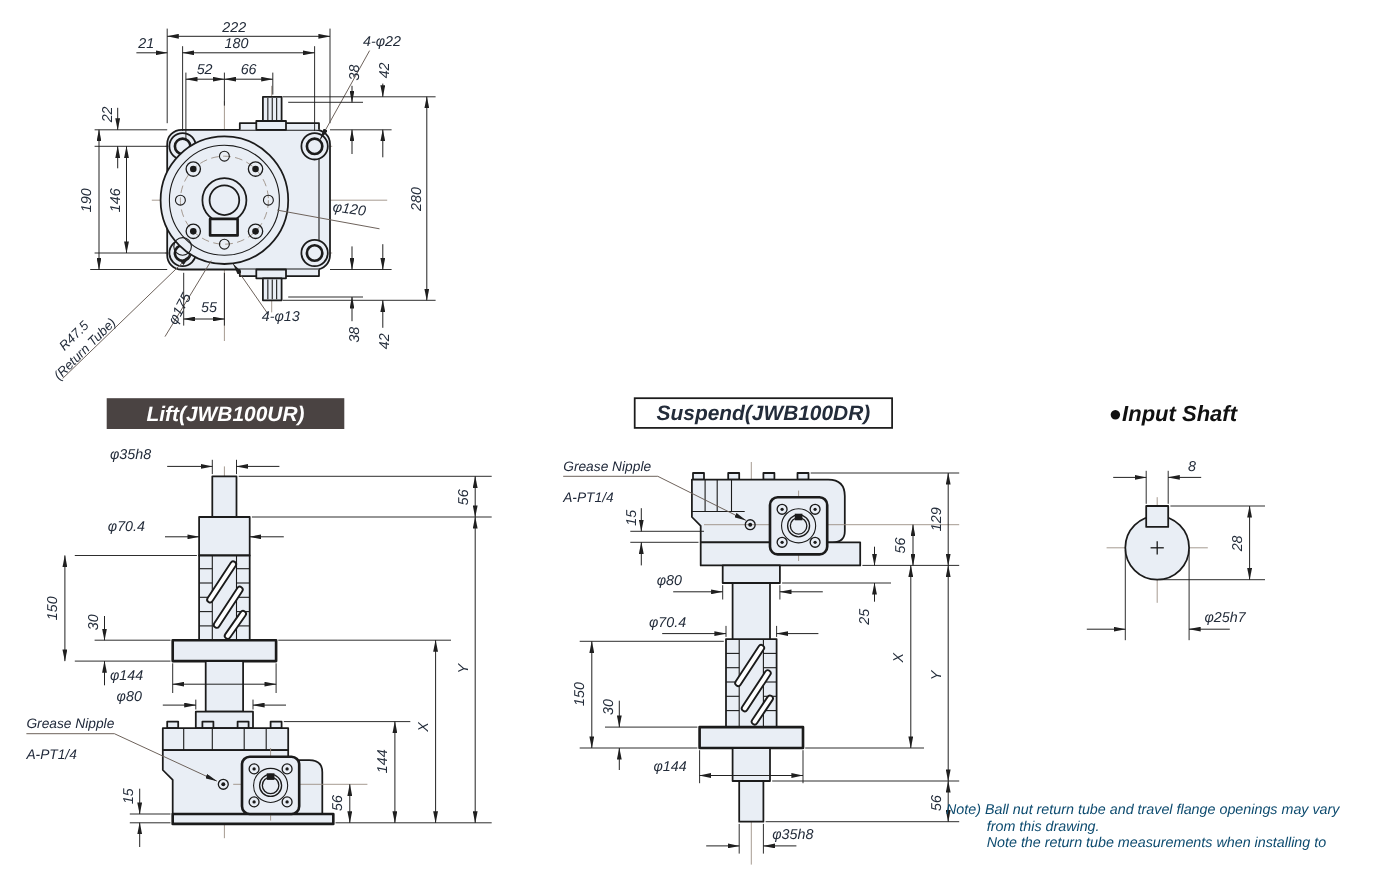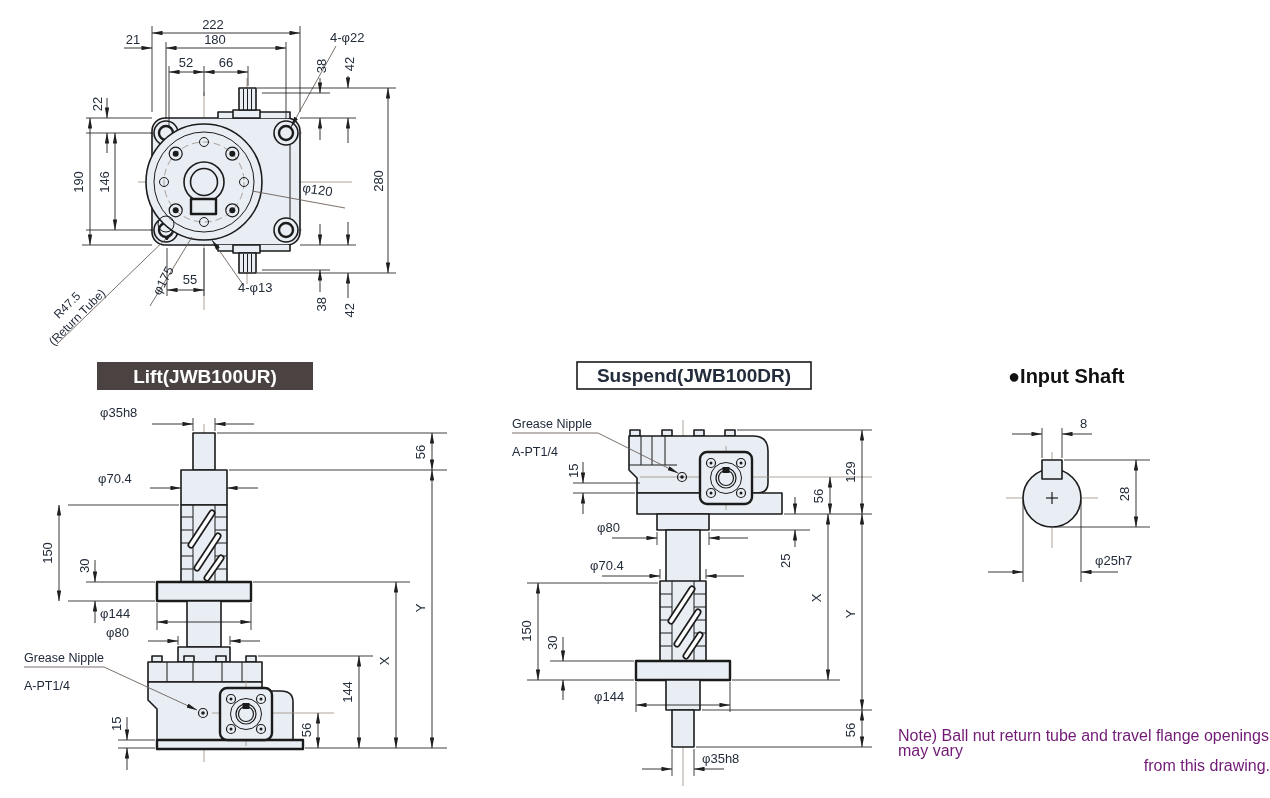--- a/index.html
+++ b/index.html
@@ -1,38 +1,38 @@
 <!DOCTYPE html>
 <html><head>
 <meta charset="utf-8">
 <style>
   html,body{margin:0;padding:0;background:#ffffff;}
   #stage{position:relative;width:1270px;height:798px;background:#ffffff;overflow:hidden;
-         font-family:"Liberation Sans",sans-serif;}
+         font-family:"Liberation Sans",sans-serif;font-style:italic;}
   svg{position:absolute;left:0;top:0;}
   svg text{font-family:"Liberation Sans",sans-serif;fill:#232c3a;}
   .dimtxt{font-size:13px;}
   .dimsm{font-size:12px;}
   .titletxt{font-size:19px;font-weight:bold;}
   .lifttxt{fill:#ffffff;}
   .inputtxt{font-size:20px;font-weight:bold;fill:#111111;}
   .greasetxt{font-size:12.5px;fill:#20293a;}
   .ol{fill:#e9eef5;stroke:#1b1b1b;stroke-width:1.6;stroke-linejoin:round;}
   .ol2{fill:#e9eef5;stroke:#1b1b1b;stroke-width:2.4;stroke-linejoin:round;}
   .olthin{fill:none;stroke:#1b1b1b;stroke-width:1;}
   .thin{fill:none;stroke:#1b1b1b;stroke-width:1.2;}
   .dim{fill:none;stroke:#1f1f1f;stroke-width:0.9;}
   .ext{fill:none;stroke:#1f1f1f;stroke-width:0.85;}
   .cl{fill:none;stroke:#9a8d82;stroke-width:0.8;}
   .leader{fill:none;stroke:#6b6059;stroke-width:0.9;}
   .pillA{fill:none;stroke:#1b1b1b;stroke-width:7;stroke-linecap:round;}
   .pillB{fill:none;stroke:#ffffff;stroke-width:3.6;stroke-linecap:round;}
-  #note{position:absolute;left:898px;top:728px;width:372px;font-size:16px;
-        line-height:15px;color:#701a75;}
-  #note .cont{padding-left:37px;text-align:right;}
+  #note{position:absolute;left:860px;top:728px;width:372px;font-size:13px;
+        line-height:15px;color:#0c4a6e;}
+  #note .cont{padding-left:37px;}
 </style>
 </head>
 <body>
 
 <div id="stage">
 <svg width="1270" height="798" viewBox="0 0 1270 798">
   <defs>
     <marker id="arr" viewBox="0 0 10 4" refX="9.6" refY="2" markerWidth="11" markerHeight="4.4" orient="auto-start-reverse" markerUnits="userSpaceOnUse">
       <path d="M0,0 L10,2 L0,4 Z" fill="#1f1f1f"></path>
     </marker>
@@ -485,14 +485,15 @@
       <line class="dim" x1="988" y1="572" x2="1023" y2="572" marker-end="url(#arr)"></line>
       <line class="dim" x1="1118" y1="572" x2="1081" y2="572" marker-end="url(#arr)"></line>
       <text class="dimtxt" x="1095" y="565">φ25h7</text>
     </g>
   </g>
 </svg>
 
 <div id="note">
   <div>Note) Ball nut return tube and travel flange openings may vary</div>
   <div class="cont">from this drawing.</div>
+  <div class="cont">Note the return tube measurements when installing to</div>
 </div>
 </div>
 
 </body></html>

